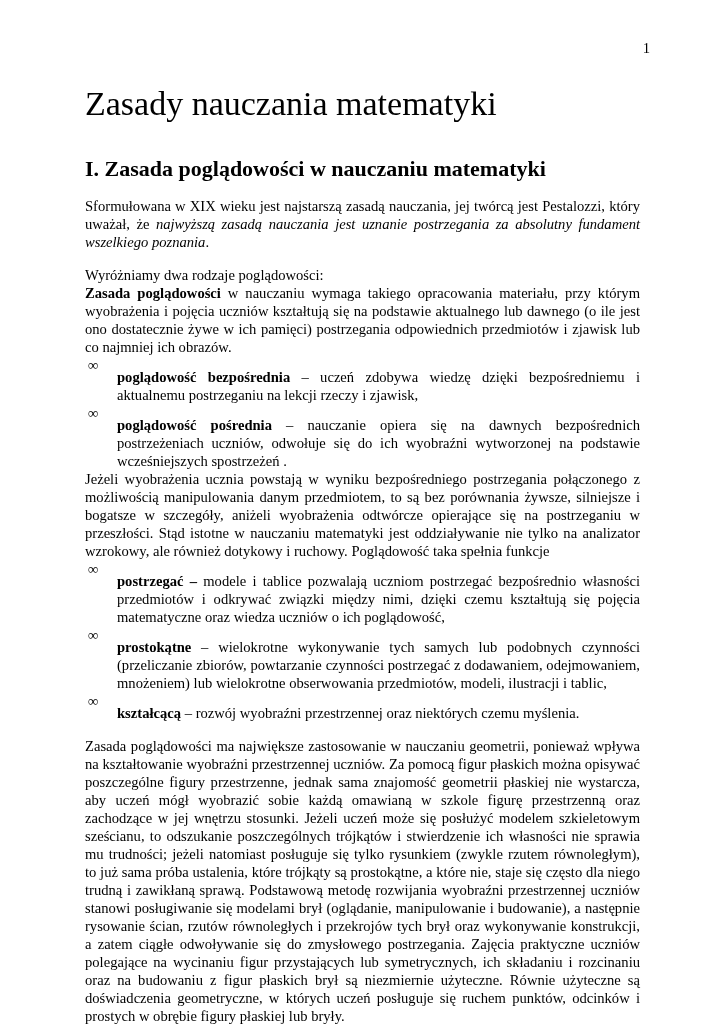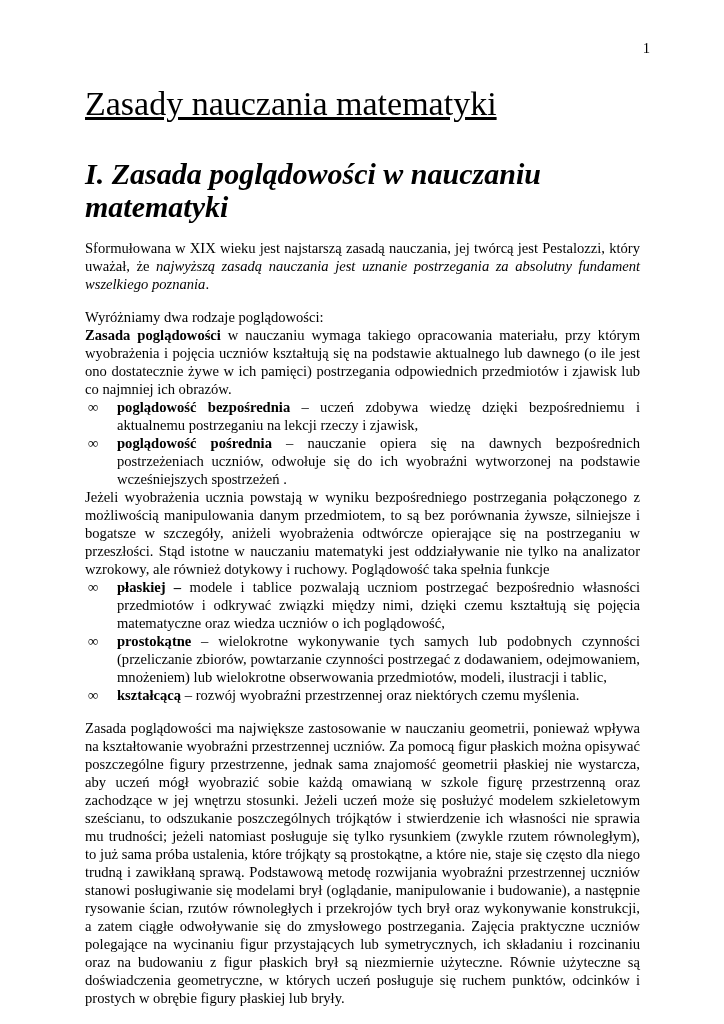--- a/index.html
+++ b/index.html
@@ -26,28 +26,26 @@
     font-size: 14.6px;
     line-height: 16px;
     margin-right: -10px;
   }
   .doc-title {
     font-size: 34px;
     font-weight: normal;
     letter-spacing: 0;
     margin: 28px 0 0 0;
     line-height: 1.15;
-    text-decoration: underline;
   }
   .section-heading {
-    font-size: 30px;
+    font-size: 22px;
     font-weight: bold;
     margin: 34px 0 0 0;
     line-height: 1.1;
-    font-style: italic;
   }
   .doc-body {
     margin-top: 16px;
     font-size: 14.6px;
     line-height: 18px;
     text-align: justify;
   }
   .para {
     margin: 0;
     text-align: justify;
@@ -61,20 +59,21 @@
   .marker {
     flex: 0 0 32px;
     width: 32px;
     box-sizing: border-box;
     padding-left: 3px;
     text-align: left;
   }
   .bullet-text {
     flex: 1 1 auto;
     text-align: justify;
+    margin-top: 12px;
   }
   .bold   { font-weight: bold; }
   .italic { font-style: italic; }
 </style>
 </head>
 <body>
 
 <div class="page">
   <div class="page-number">1</div>
   <h1 class="doc-title">Zasady nauczania matematyki</h1>
@@ -88,21 +87,21 @@
         <span class="marker">∞</span>
         <div class="bullet-text"><span class="bold">poglądowość bezpośrednia</span><span> – uczeń zdobywa wiedzę dzięki bezpośredniemu i aktualnemu postrzeganiu na lekcji rzeczy i zjawisk,</span></div>
       </div>
       <div class="bullet">
         <span class="marker">∞</span>
         <div class="bullet-text"><span class="bold">poglądowość pośrednia</span><span> – nauczanie opiera się na dawnych bezpośrednich postrzeżeniach uczniów, odwołuje się do ich wyobraźni wytworzonej na podstawie wcześniejszych spostrzeżeń .</span></div>
       </div>
       <p class="para"><span>Jeżeli wyobrażenia ucznia powstają w wyniku bezpośredniego postrzegania połączonego z możliwością manipulowania danym przedmiotem, to są bez porównania żywsze, silniejsze i bogatsze w szczegóły, aniżeli wyobrażenia odtwórcze opierające się na postrzeganiu w przeszłości. Stąd istotne w nauczaniu matematyki jest oddziaływanie nie tylko na analizator wzrokowy, ale również dotykowy i ruchowy. Poglądowość taka spełnia funkcje</span></p>
       <div class="bullet">
         <span class="marker">∞</span>
-        <div class="bullet-text"><span class="bold">płaskiej –</span><span> modele i tablice pozwalają uczniom postrzegać bezpośrednio własności przedmiotów i odkrywać związki między nimi, dzięki czemu kształtują się pojęcia matematyczne oraz wiedza uczniów o ich poglądowość,</span></div>
+        <div class="bullet-text"><span class="bold">postrzegać –</span><span> modele i tablice pozwalają uczniom postrzegać bezpośrednio własności przedmiotów i odkrywać związki między nimi, dzięki czemu kształtują się pojęcia matematyczne oraz wiedza uczniów o ich poglądowość,</span></div>
       </div>
       <div class="bullet">
         <span class="marker">∞</span>
         <div class="bullet-text"><span class="bold">prostokątne</span><span> – wielokrotne wykonywanie tych samych lub podobnych czynności (przeliczanie zbiorów, powtarzanie czynności postrzegać z dodawaniem, odejmowaniem, mnożeniem) lub wielokrotne obserwowania przedmiotów, modeli, ilustracji i tablic,</span></div>
       </div>
       <div class="bullet">
         <span class="marker">∞</span>
         <div class="bullet-text"><span class="bold">kształcącą</span><span> – rozwój wyobraźni przestrzennej oraz niektórych czemu myślenia.</span></div>
       </div>
       <div class="spacer"></div>

